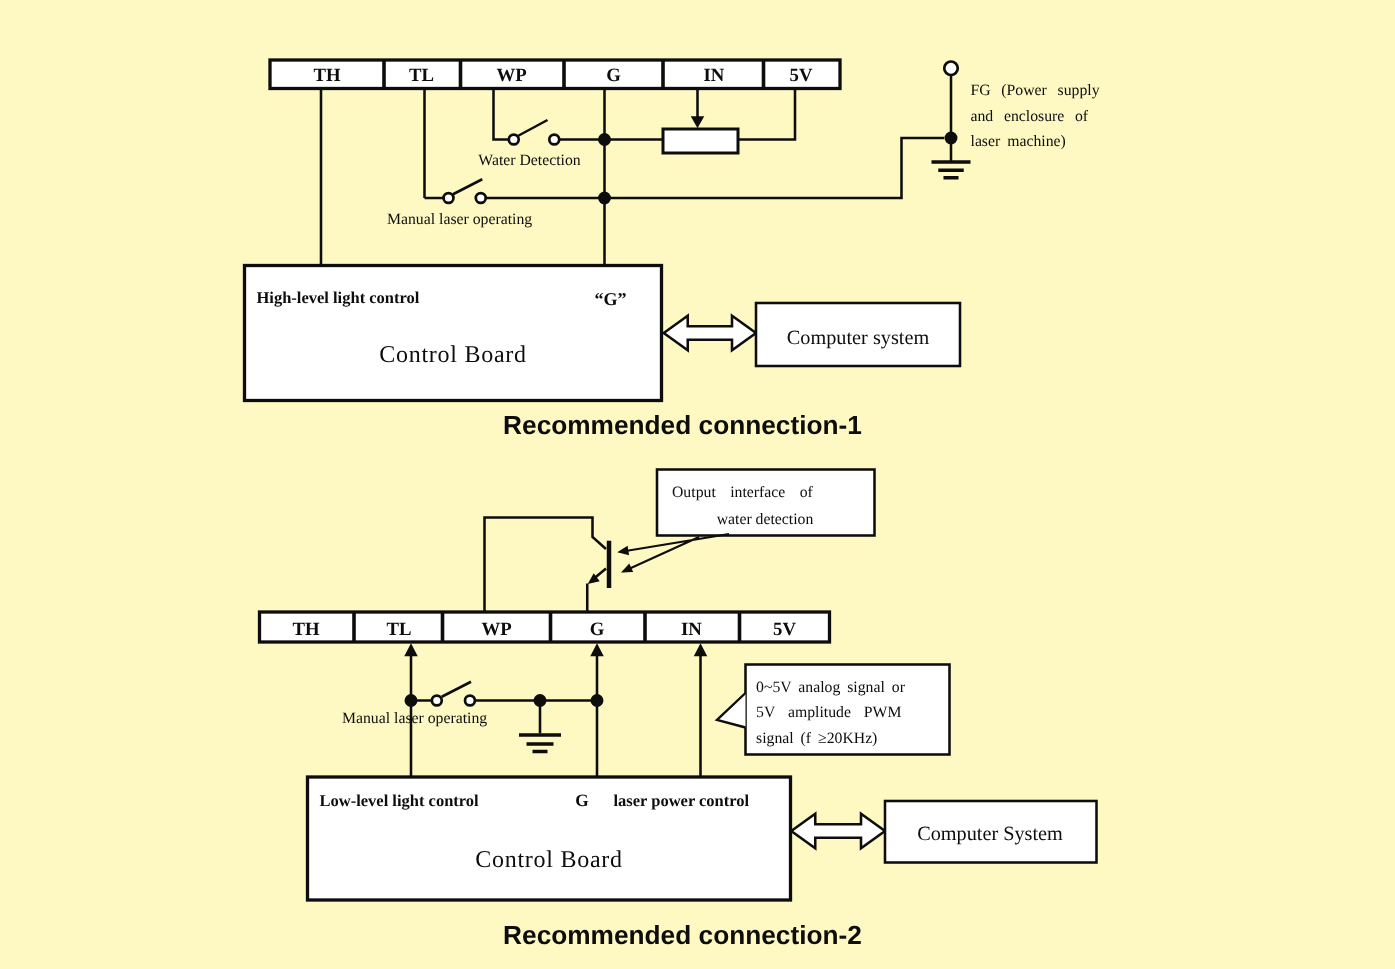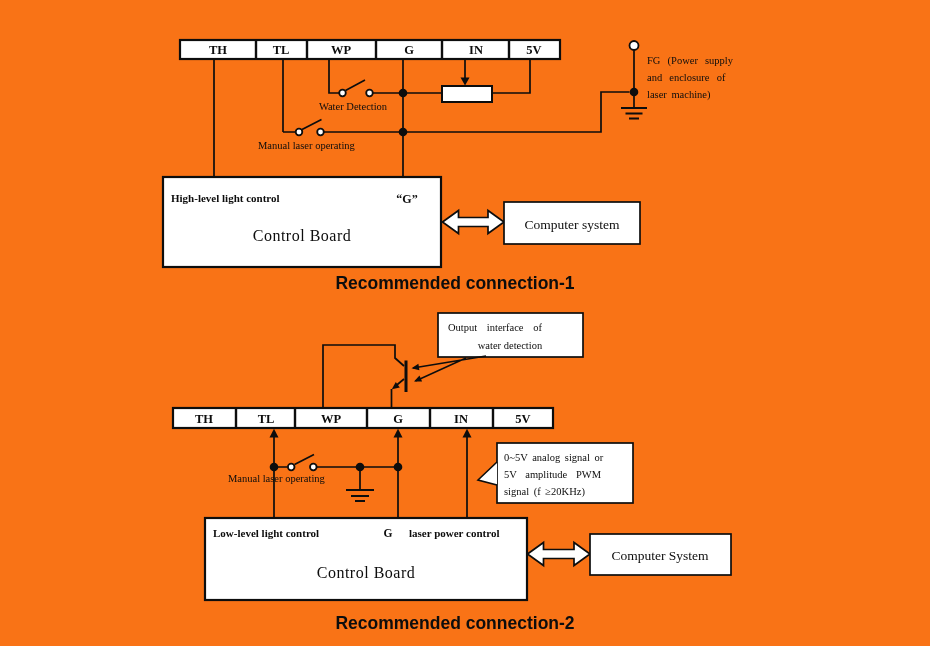--- a/index.html
+++ b/index.html
@@ -1,16 +1,16 @@
 <!DOCTYPE html>
 <html><head>
 <meta charset="utf-8">
 <style>
   html,body{margin:0;padding:0;background:#ffffff;}
-  .stage{position:relative;width:930px;height:646px;background:#f97316;overflow:hidden;
+  .stage{position:relative;width:930px;height:646px;background:#fef9c3;overflow:hidden;
          font-family:"Liberation Serif",serif;}
   svg{position:absolute;left:0;top:0;}
   svg text{fill:#0d0d0d;font-family:"Liberation Serif",serif;}
   .w   {stroke:#0d0d0d;stroke-width:1.7;fill:none;}
   .wt  {stroke:#0d0d0d;stroke-width:3;fill:none;}
   .box {fill:#ffffff;stroke:#0d0d0d;stroke-width:2.2;}
   .boxt{fill:#ffffff;stroke:#0d0d0d;stroke-width:1.7;}
   .dot {fill:#0d0d0d;stroke:none;}
   .oc  {fill:#ffffff;stroke:#0d0d0d;stroke-width:1.8;}
   .head{fill:#0d0d0d;stroke:none;}

